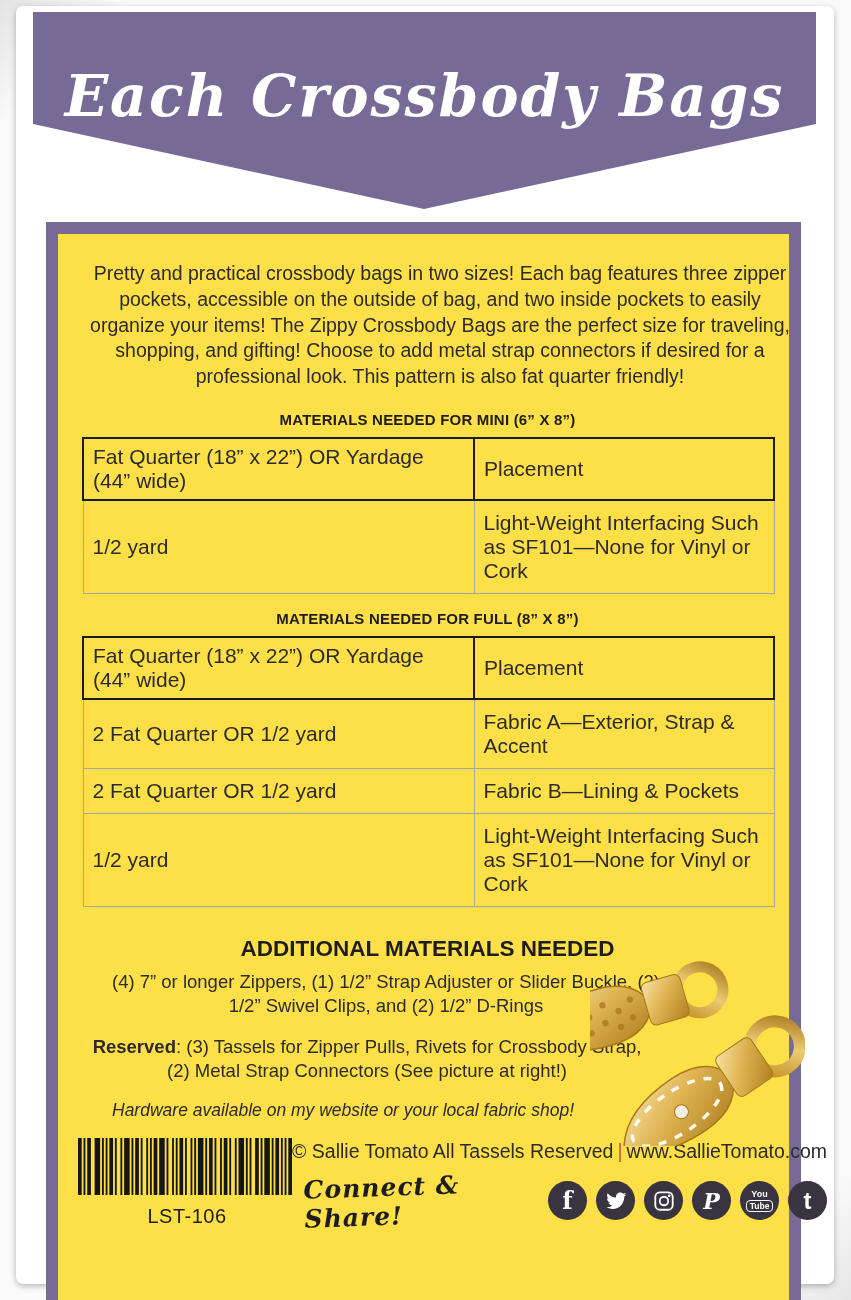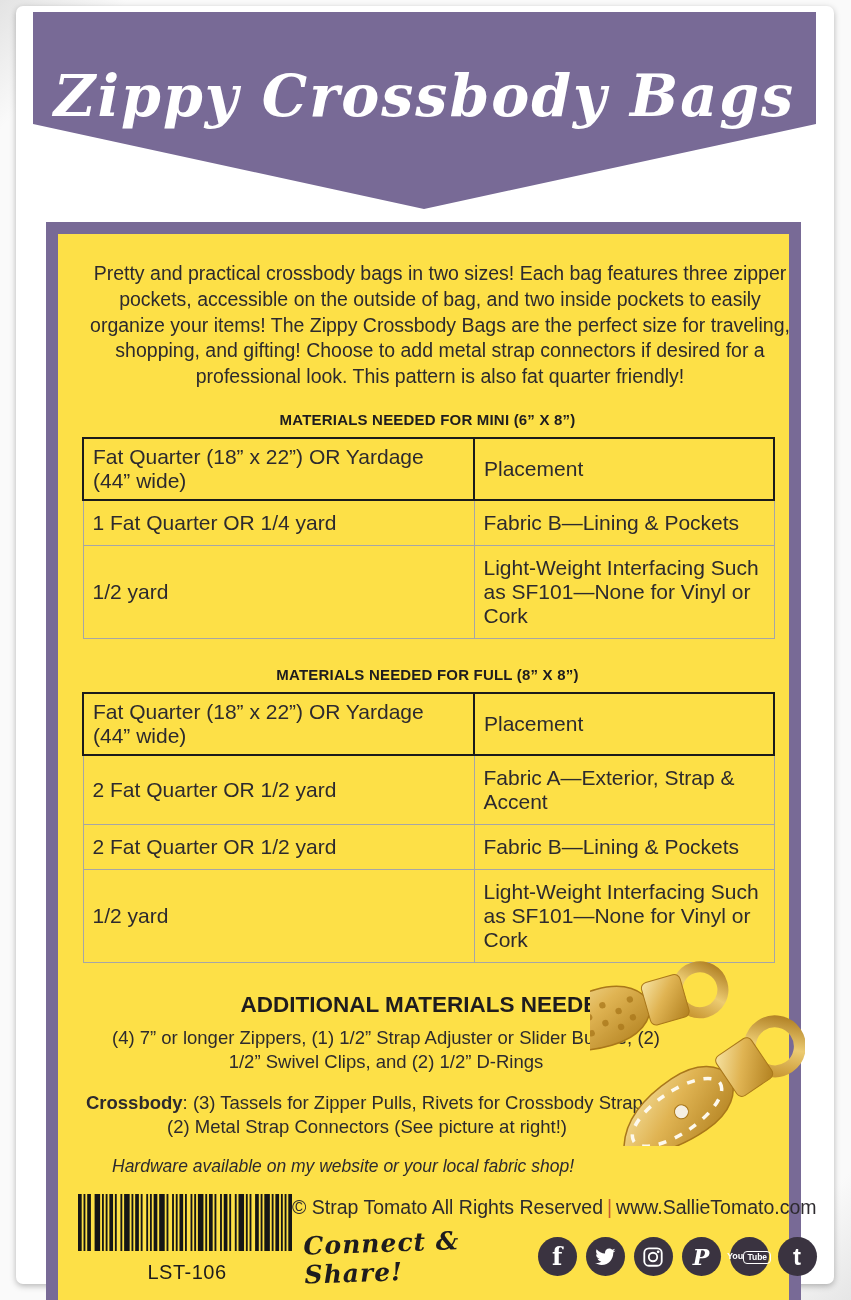--- a/index.html
+++ b/index.html
@@ -45,35 +45,35 @@
   .right-col { flex:1; }
   .copyright { font-size:19.5px; color:#2d2a2e; padding-top:6px; white-space:nowrap; }
   .copyright .pipe { color:#c65a33; padding:0 4px; }
   .share-row { display:flex; align-items:center; margin-top:9px; }
   .connect { font-family:"DejaVu Serif",serif; font-style:italic; font-weight:bold; font-size:25px; color:#1e1c1e; margin-left:12px; transform:rotate(-2deg); letter-spacing:1px; }
   .icons { display:flex; gap:9px; margin-left:26px; }
   .sicon { width:39px; height:39px; border-radius:50%; background:#3a3340; color:#fff;
     display:flex; align-items:center; justify-content:center; font-weight:bold; cursor:pointer; }
   .sicon .glyph { font-size:24px; font-family:"Liberation Sans",sans-serif; line-height:1; }
   .sicon svg { display:block; }
-  .yt-stack { display:flex; flex-direction:row; align-items:center; line-height:1; }
+  .yt-stack { display:flex; flex-direction:column; align-items:center; line-height:1; }
   .yt-top { font-size:9px; font-weight:bold; }
   .yt-box { font-size:8.5px; font-weight:bold; border:1.5px solid #fff; border-radius:4px; padding:1px 3px; margin-top:1px; }
 </style>
 </head>
 <body>
 
 <div class="stage">
   <div class="card">
 
     <div class="banner-wrap">
       <svg class="banner-svg" width="783" height="200" viewBox="0 0 783 200">
         <polygon points="0,0 783,0 783,112 391,197 0,112" fill="#786a96"></polygon>
       </svg>
-      <div class="banner-title">Zippy Crossbody Bags</div>
+      <div class="banner-title">Each Crossbody Bags</div>
     </div>
 
     <div class="content-box">
       <div class="inner">
 
         <p class="intro">Pretty and practical crossbody bags in two sizes!  Each bag features three zipper pockets, accessible on the outside of bag, and two inside pockets to easily organize your items!  The Zippy Crossbody Bags are the perfect size for traveling, shopping, and gifting!  Choose to add metal strap connectors if desired for a professional look.  This pattern is also fat quarter friendly!</p>
 
         <h2 class="sec-title">MATERIALS NEEDED FOR MINI (6” X 8”)</h2>
         <table class="mat">
           <colgroup>
@@ -81,31 +81,27 @@
               <col class="c2">
             </colgroup>
           <thead>
               <tr>
                 <th>Fat Quarter (18” x 22”) OR Yardage (44” wide)</th>
                 <th>Placement</th>
               </tr>
             </thead>
           <tbody>
               <tr>
-                <td>1 Fat Quarter OR 1/4 yard</td>
-                <td>Fabric B—Lining &amp; Pockets</td>
-              </tr>
-              <tr>
                 <td>1/2 yard</td>
                 <td>Light-Weight Interfacing Such as SF101—None for Vinyl or Cork</td>
               </tr>
             </tbody>
         </table>
 
-        <h2 class="sec-title" style="margin-top:27px">MATERIALS NEEDED FOR FULL (8” X 8”)</h2>
+        <h2 class="sec-title" style="margin-top:16px">MATERIALS NEEDED FOR FULL (8” X 8”)</h2>
         <table class="mat">
           <colgroup>
               <col class="c1">
               <col class="c2">
             </colgroup>
           <thead>
               <tr>
                 <th>Fat Quarter (18” x 22”) OR Yardage (44” wide)</th>
                 <th>Placement</th>
               </tr>
@@ -121,21 +117,21 @@
               </tr>
               <tr>
                 <td>1/2 yard</td>
                 <td>Light-Weight Interfacing Such as SF101—None for Vinyl or Cork</td>
               </tr>
             </tbody>
         </table>
 
         <h2 class="add-title">ADDITIONAL MATERIALS NEEDED</h2>
         <p class="add-line">(4) 7” or longer Zippers, (1) 1/2” Strap Adjuster or Slider Buckle, (2) 1/2” Swivel Clips, and (2) 1/2” D-Rings</p>
-        <p class="opt-line"><b>Crossbody</b><span>: (3) Tassels for Zipper Pulls, Rivets for Crossbody Strap, (2) Metal Strap Connectors (See picture at right!)</span></p>
+        <p class="opt-line"><b>Reserved</b><span>: (3) Tassels for Zipper Pulls, Rivets for Crossbody Strap, (2) Metal Strap Connectors (See picture at right!)</span></p>
         <p class="hw-note">Hardware available on my website or your local fabric shop!</p>
 
         <svg class="hardware" width="215" height="185" viewBox="0 0 215 185">
           <defs>
             <linearGradient id="gold" x1="0" y1="0" x2="1" y2="1">
               <stop offset="0" stop-color="#f7e5a6"></stop>
                 <stop offset=".45" stop-color="#e0b453"></stop>
                 <stop offset="1" stop-color="#b07f1e"></stop>
             </linearGradient>
             <linearGradient id="gold2" x1="0" y1="1" x2="1" y2="0">
@@ -218,21 +214,21 @@
                 <rect x="193.7068965517241" y="0" width="1.8448275862068966" height="57" fill="#161616"></rect>
                 <rect x="197.39655172413788" y="0" width="3.689655172413793" height="57" fill="#161616"></rect>
                 <rect x="202.93103448275858" y="0" width="1.8448275862068966" height="57" fill="#161616"></rect>
                 <rect x="206.62068965517236" y="0" width="1.8448275862068966" height="57" fill="#161616"></rect>
                 <rect x="210.31034482758614" y="0" width="3.689655172413793" height="57" fill="#161616"></rect>
               </svg>
             <div class="bc-label">LST-106</div>
           </div>
           <div class="right-col">
             <div class="copyright">
-              <span>© Strap Tomato All Rights Reserved</span><span class="pipe">|</span><span>www.SallieTomato.com</span>
+              <span>© Sallie Tomato All Tassels Reserved</span><span class="pipe">|</span><span>www.SallieTomato.com</span>
             </div>
             <div class="share-row">
               <span class="connect">Connect &amp; Share!</span>
               <div class="icons" id="social-icons">
                   <span class="sicon">
                     <span class="glyph" style="font-family: &quot;DejaVu Serif&quot;, serif;">f</span>
                   </span>
                   <span class="sicon">
                     <svg width="22" height="22" viewBox="0 0 24 24">
                       <path fill="#fff" d="M23.4 4.8c-.8.4-1.7.6-2.6.8.9-.6 1.6-1.4 2-2.5-.9.5-1.9.9-2.9 1.1-.9-.9-2.1-1.4-3.4-1.4-2.5 0-4.5 2-4.5 4.5 0 .4 0 .7.1 1-3.7-.2-7-2-9.2-4.7-.4.7-.6 1.4-.6 2.3 0 1.6.8 2.9 2 3.7-.7 0-1.4-.2-2-.5v.1c0 2.2 1.5 4 3.6 4.4-.4.1-.8.2-1.2.2-.3 0-.6 0-.9-.1.6 1.8 2.2 3.1 4.2 3.1-1.5 1.2-3.5 1.9-5.6 1.9-.4 0-.7 0-1.1-.1 2 1.3 4.4 2 6.9 2 8.3 0 12.8-6.9 12.8-12.8v-.6c.9-.6 1.6-1.4 2.4-2.3z"></path>

